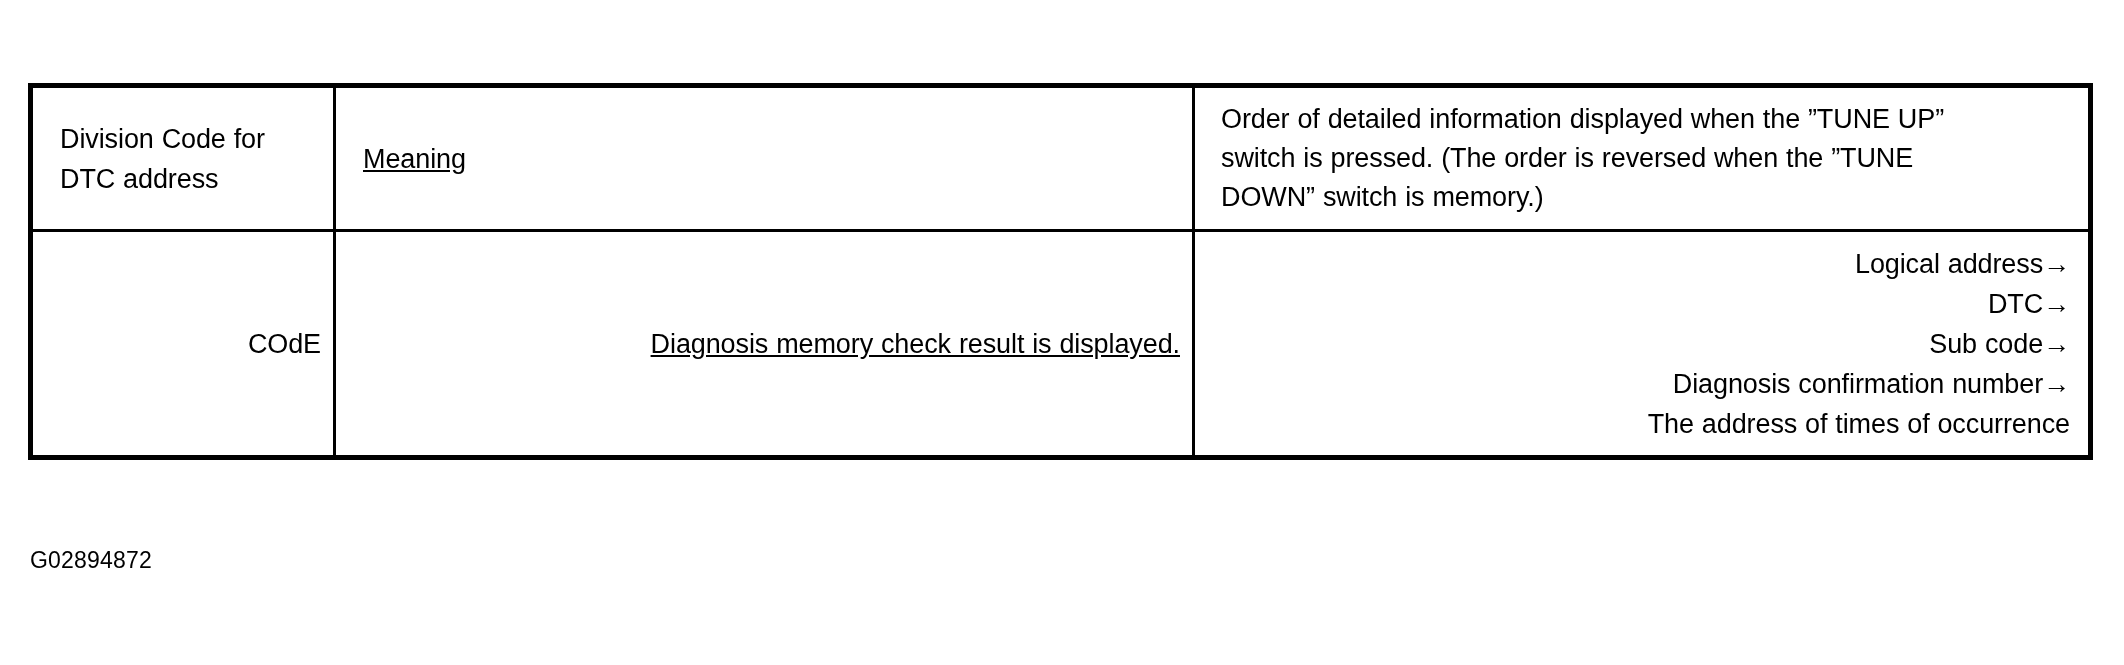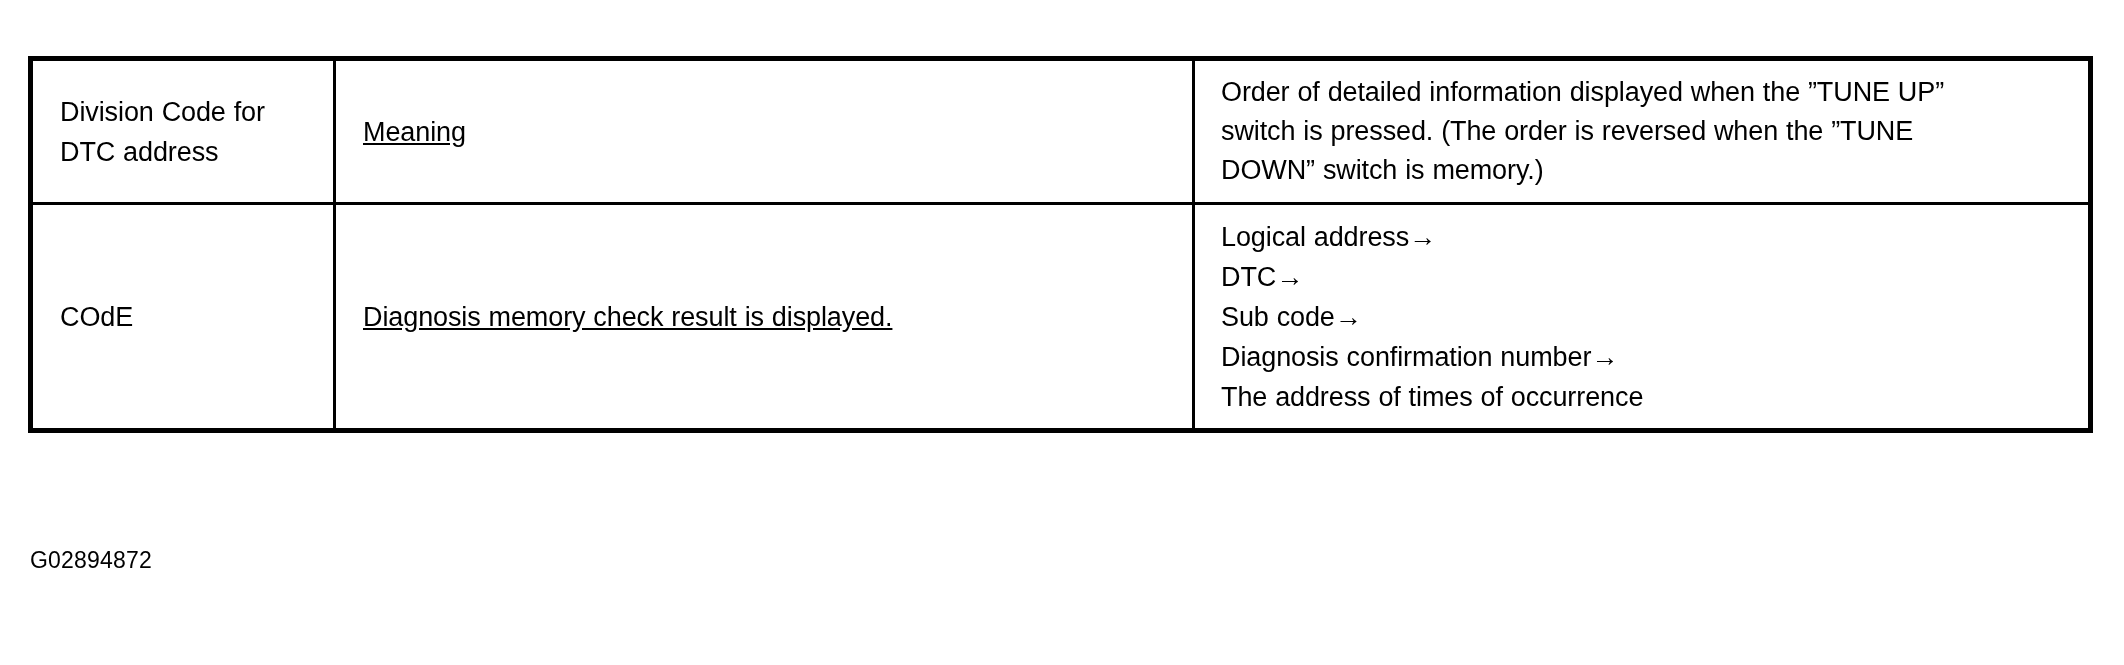--- a/index.html
+++ b/index.html
@@ -21,21 +21,21 @@
     left: 0;
     top: 0;
     width: 2124px;
     height: 665px;
   }
 
   
   .dtc-table {
     position: absolute;
     left: 28px;
-    top: 56px;
+    top: 83px;
     width: 2057px;
     border-collapse: collapse;
     table-layout: fixed;
     background: #f9a8d4;
     border: 5px solid #000000;
   }
   .dtc-table td {
     border: 0;
     border-right: 3px solid #000000;
     border-bottom: 3px solid #000000;
@@ -56,21 +56,21 @@
     line-height: 40px;
     letter-spacing: -0.1px;
     word-spacing: 0.5px;
   }
   .cell-inner.tight {
     line-height: 39px;
   }
 
   .row-head td { height: 141px; }
   .row-sys  td { height: 96px; }
-  .row-code td { height: 223px; }
+  .row-code td { height: 223px; text-align: right; }
 
   .lines > div { white-space: nowrap; }
 
   .order-cell .cell-inner { padding-left: 26px; padding-right: 18px; }
 
   
   .caption {
     position: absolute;
     left: 30px;
     top: 546px;

